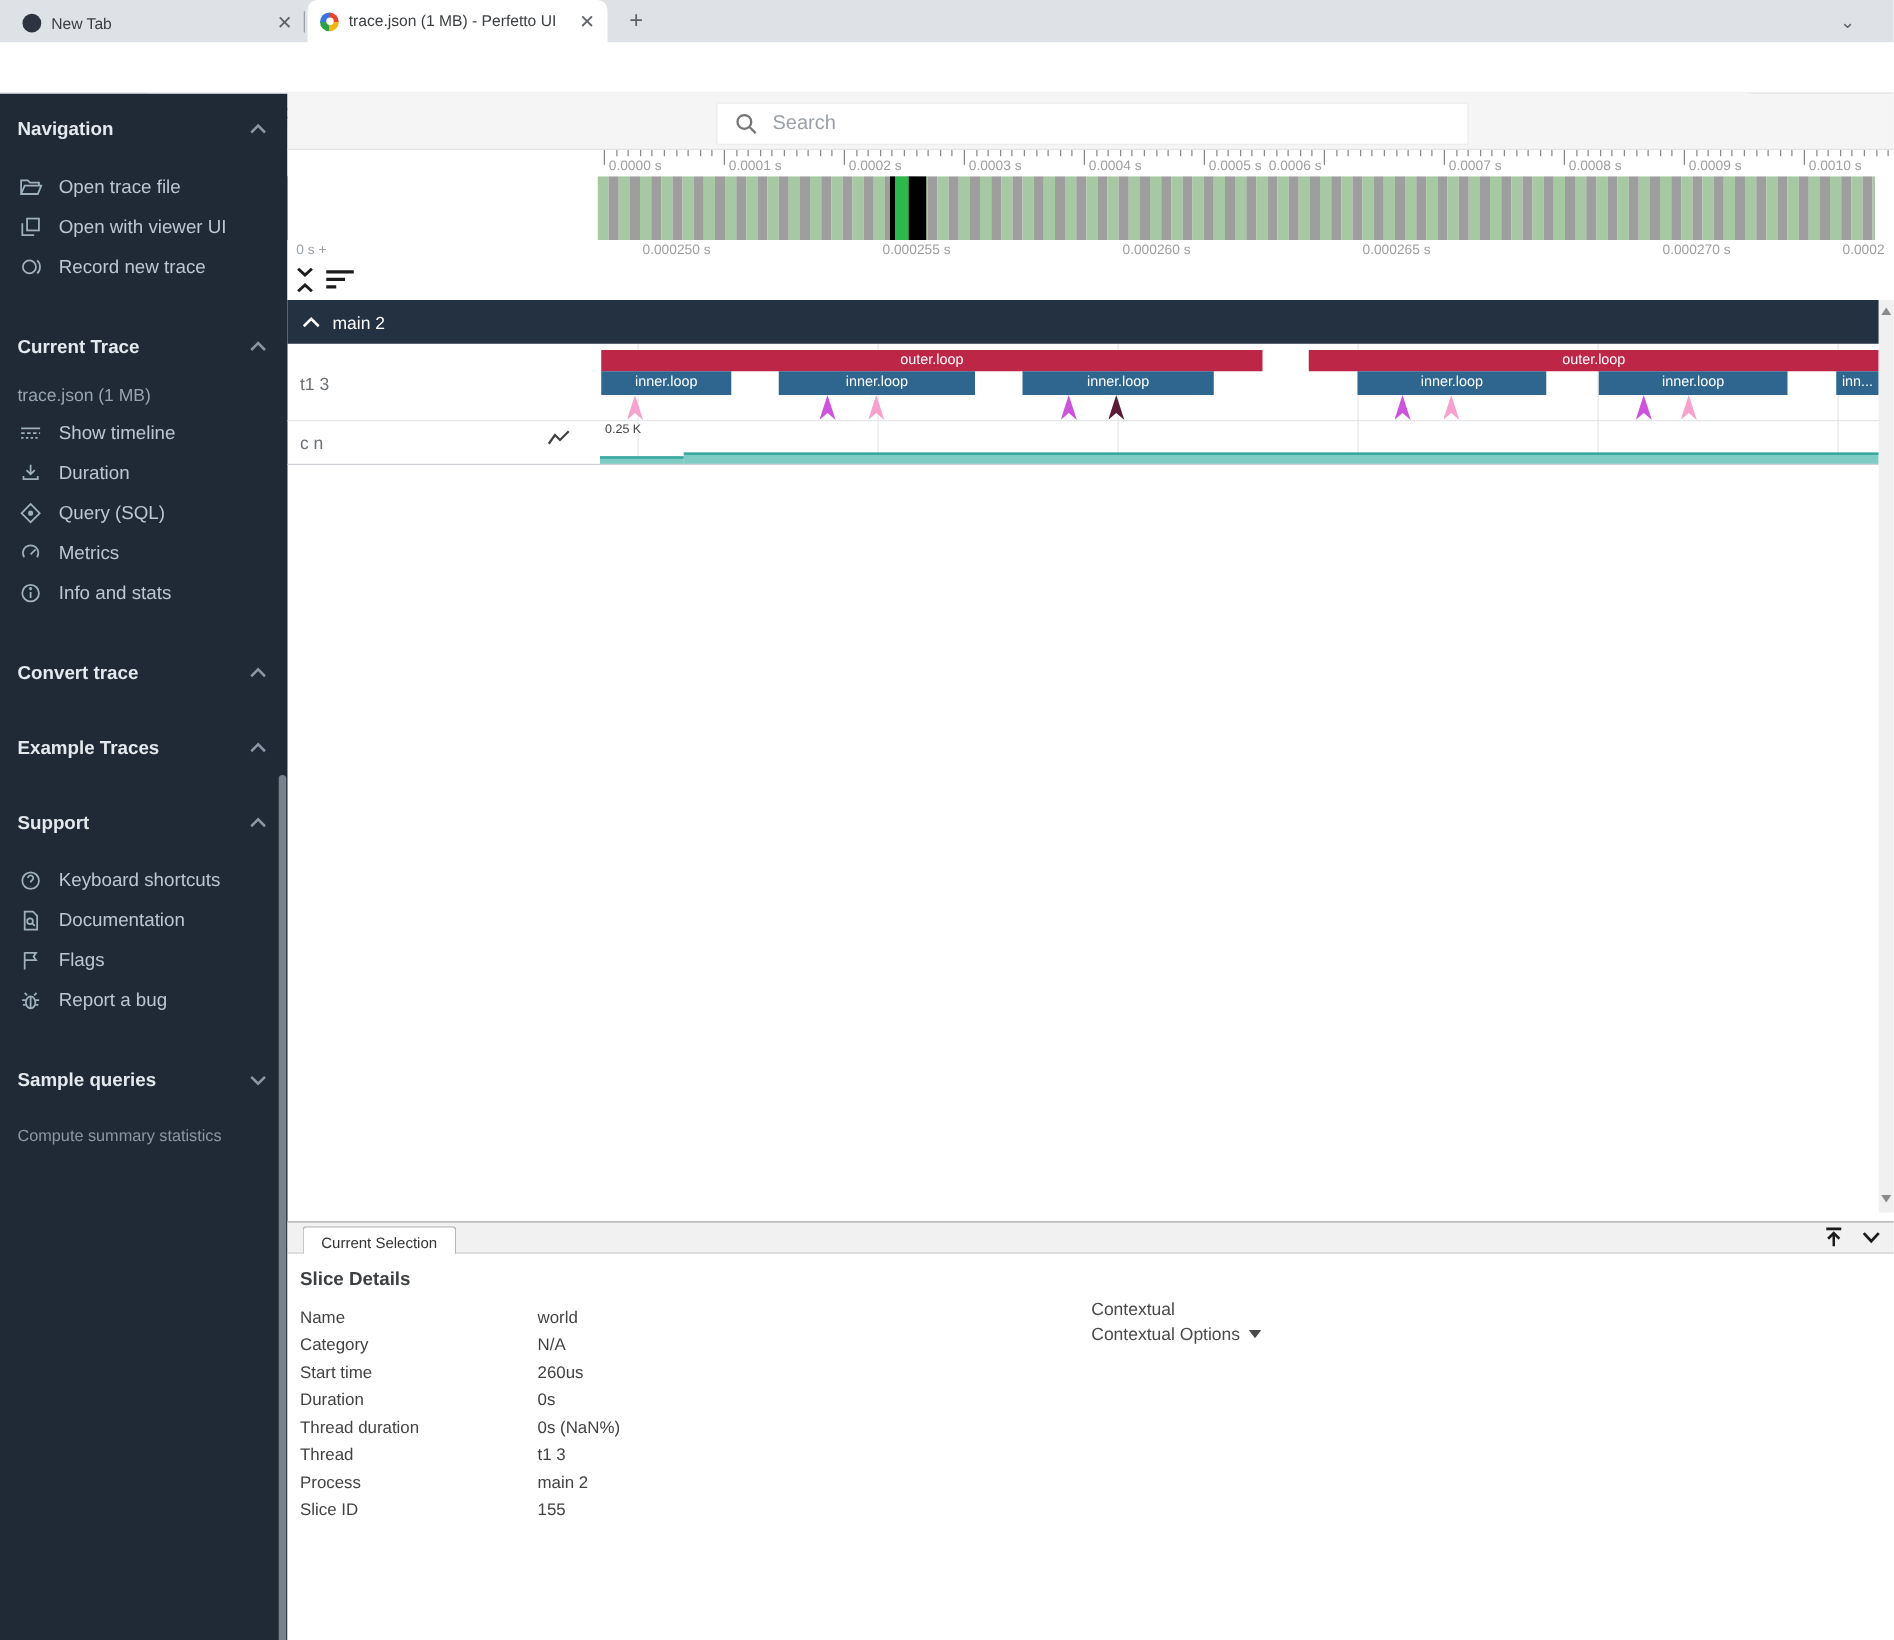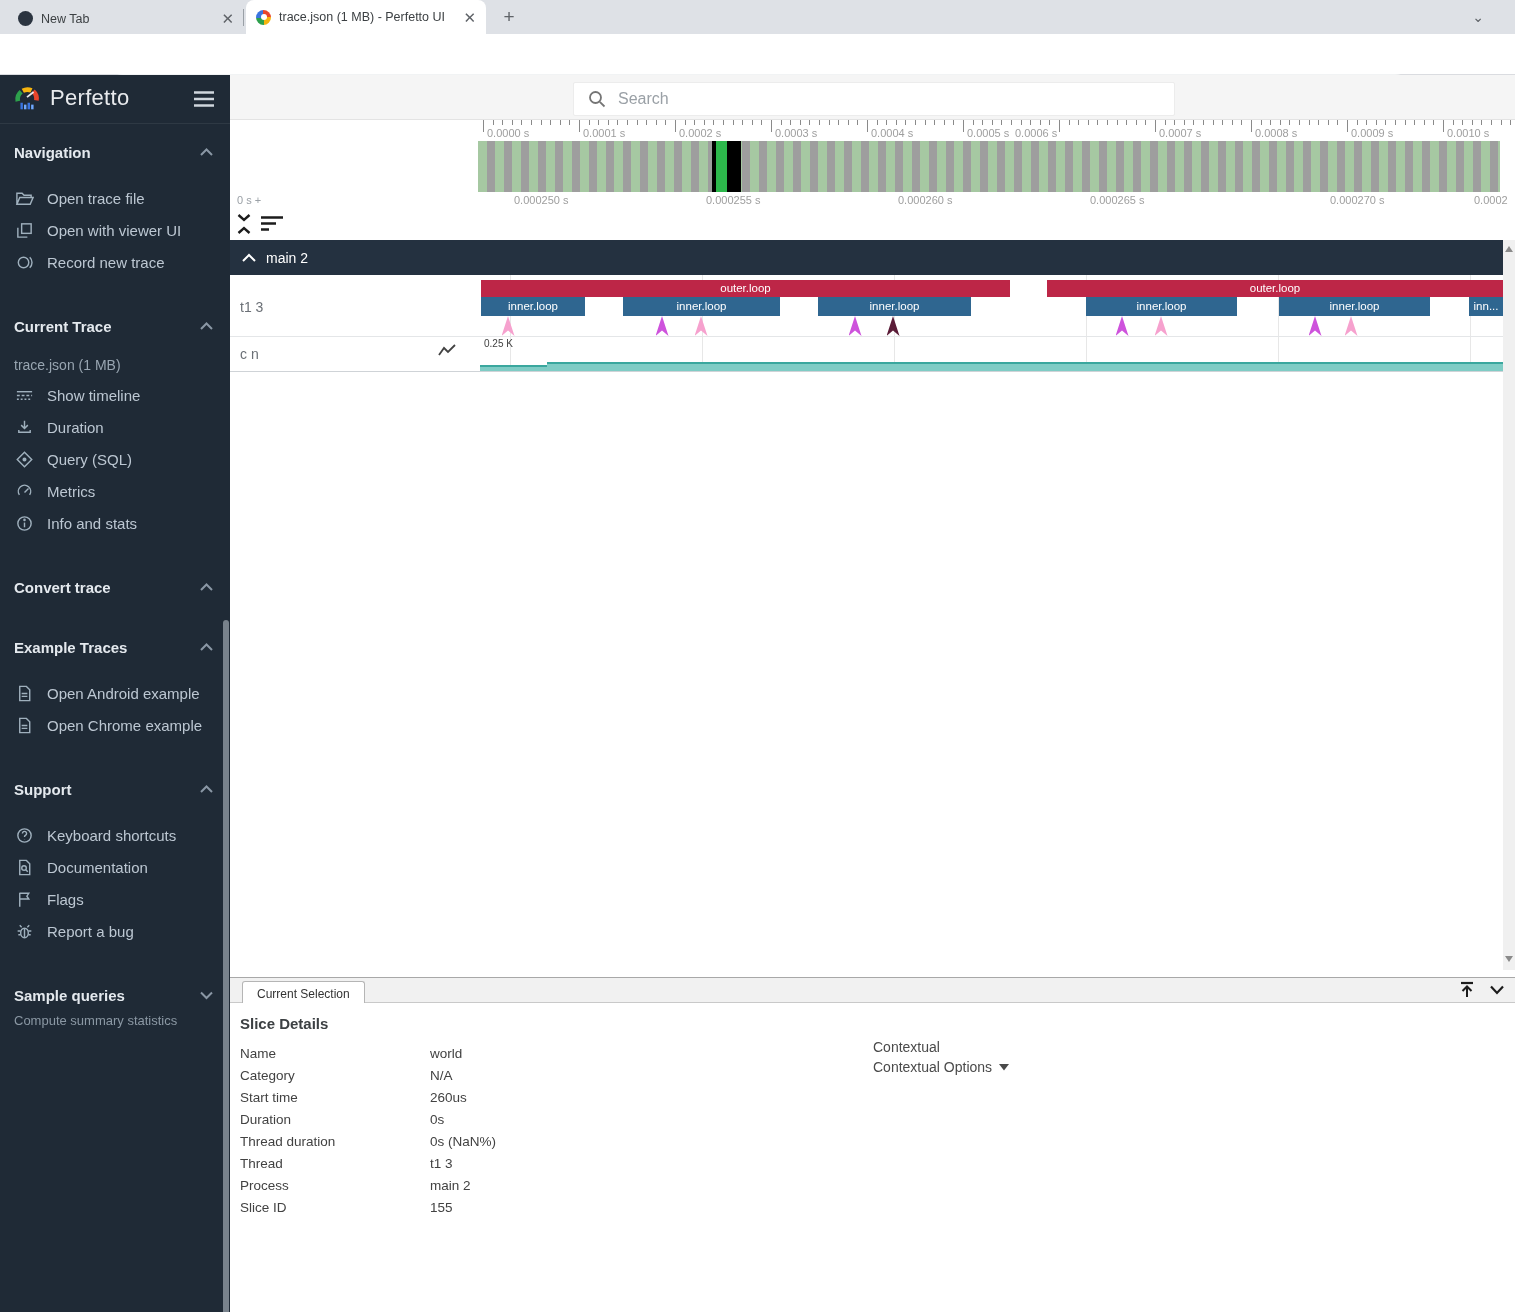--- a/index.html
+++ b/index.html
@@ -31,21 +31,21 @@
   #sidebar{left:0;top:75px;width:230px;height:1237px;background:#1f2a36;overflow:hidden;}
   #logo-row{position:relative;height:48px;border-bottom:1px solid rgba(255,255,255,.07);}
   #logo-title{position:absolute;left:50px;top:10px;font-size:22px;color:#e8eaed;letter-spacing:.3px;}
   #gauge{position:absolute;left:12px;top:9px;}
   #hamburger{position:absolute;left:193px;top:15px;}
   #side-scroll{padding-top:16px;}
   .sec{margin-bottom:36px;}
   .sec-h{height:24px;display:flex;align-items:center;padding:0 16px 0 14px;}
   .sec-title{flex:1;font-size:15px;font-weight:bold;color:#e4e9ee;}
   .sec-sub{margin-top:13px;height:28px;display:flex;align-items:center;padding-left:14px;font-size:14px;color:#98a5b1;}
-  .sub-small{font-size:13px;height:22px;margin-top:2px;color:#8b98a4;}
+  .sub-small{font-size:13px;height:22px;margin-top:21px;color:#8b98a4;}
   .items{margin-top:18px;}
   .items.tight{margin-top:0;}
   .s-item{height:32px;display:flex;align-items:center;padding-left:14px;color:#bcc7d2;font-size:15px;cursor:pointer;}
   .s-item .ic{width:20px;height:20px;margin-right:13px;flex:none;display:flex;align-items:center;justify-content:center;}
   #side-thumb{left:223px;top:545px;width:6px;height:700px;background:#78828c;border-radius:3px;}
   
   #appheader{left:230px;top:75px;width:1285px;height:45px;background:#f5f5f5;border-bottom:1px solid #e3e3e3;box-sizing:border-box;}
   #searchbox{left:573px;top:82px;width:600px;height:32px;background:#fff;border:1px solid #ececec;border-radius:2px;display:flex;align-items:center;}
   #searchbox .ph{color:#9aa0a6;font-size:16px;margin-left:12px;}
   
@@ -158,40 +158,20 @@
   <div class="abs" id="avatar">
     <svg width="16" height="16" viewBox="0 0 16 16">
         <circle cx="8" cy="5.5" r="3" fill="#5f6368"></circle>
         <path d="M2 14 a6 5 0 0 1 12 0 Z" fill="#5f6368"></path>
       </svg>
   </div>
   <div class="abs" id="kebab">•<br>•<br>•</div>
 </div>
 
 <div class="abs" id="sidebar">
-  <div id="logo-row">
-    <span id="gauge">
-      <svg width="30" height="30" viewBox="0 0 32 32">
-        <path d="M6.2 18.5 A10.5 10.5 0 0 1 9.8 8.3" stroke="#2da04c" stroke-width="5" fill="none"></path>
-        <path d="M11.5 7.2 A10.5 10.5 0 0 1 20.8 6.9" stroke="#f6b40e" stroke-width="5" fill="none"></path>
-        <path d="M22.5 7.8 A10.5 10.5 0 0 1 26 17.5" stroke="#e8452c" stroke-width="5" fill="none"></path>
-        <path d="M16 14 L23 8.5" stroke="#e8eaed" stroke-width="2"></path>
-        <rect x="9" y="20" width="2.6" height="7" fill="#3a74e0"></rect>
-        <rect x="12.8" y="22" width="2.6" height="5" fill="#6fa8ff"></rect>
-        <rect x="16.6" y="20" width="2.6" height="7" fill="#3a74e0"></rect>
-        <rect x="20.4" y="22" width="2.6" height="5" fill="#6fa8ff"></rect>
-      </svg>
-    </span>
-    <span id="logo-title">Perfetto</span>
-    <span id="hamburger">
-      <svg width="22" height="18" viewBox="0 0 22 18">
-          <path d="M1 2.5 H21 M1 9 H21 M1 15.5 H21" stroke="#cfd6dd" stroke-width="2.4"></path>
-        </svg>
-    </span>
-  </div>
   <div id="side-scroll">
       <div class="sec">
         <div class="sec-h">
           <span class="sec-title">Navigation</span>
           <span>
             <svg width="15" height="10" viewBox="0 0 15 10" fill="none" stroke="#8a97a5" stroke-width="2">
               <path d="M2 8 L7.5 2.5 L13 8"></path>
             </svg>
           </span>
         </div>
@@ -295,40 +275,20 @@
         </div>
       </div>
       <div class="sec">
         <div class="sec-h">
           <span class="sec-title">Example Traces</span>
           <span>
             <svg width="15" height="10" viewBox="0 0 15 10" fill="none" stroke="#8a97a5" stroke-width="2">
               <path d="M2 8 L7.5 2.5 L13 8"></path>
             </svg>
           </span>
-        </div>
-        <div class="items">
-          <div class="s-item">
-            <span class="ic">
-              <svg width="19" height="19" viewBox="0 0 20 20" fill="none" stroke="#9fb0bd" stroke-width="1.5">
-                <path d="M5 2.5 h7 l3.5 3.5 v11.5 h-10.5 Z"></path>
-                <path d="M7 10 h6 M7 13 h6"></path>
-              </svg>
-            </span>
-            <span>Open Android example</span>
-          </div>
-          <div class="s-item">
-            <span class="ic">
-              <svg width="19" height="19" viewBox="0 0 20 20" fill="none" stroke="#9fb0bd" stroke-width="1.5">
-                <path d="M5 2.5 h7 l3.5 3.5 v11.5 h-10.5 Z"></path>
-                <path d="M7 10 h6 M7 13 h6"></path>
-              </svg>
-            </span>
-            <span>Open Chrome example</span>
-          </div>
         </div>
       </div>
       <div class="sec">
         <div class="sec-h">
           <span class="sec-title">Support</span>
           <span>
             <svg width="15" height="10" viewBox="0 0 15 10" fill="none" stroke="#8a97a5" stroke-width="2">
               <path d="M2 8 L7.5 2.5 L13 8"></path>
             </svg>
           </span>

